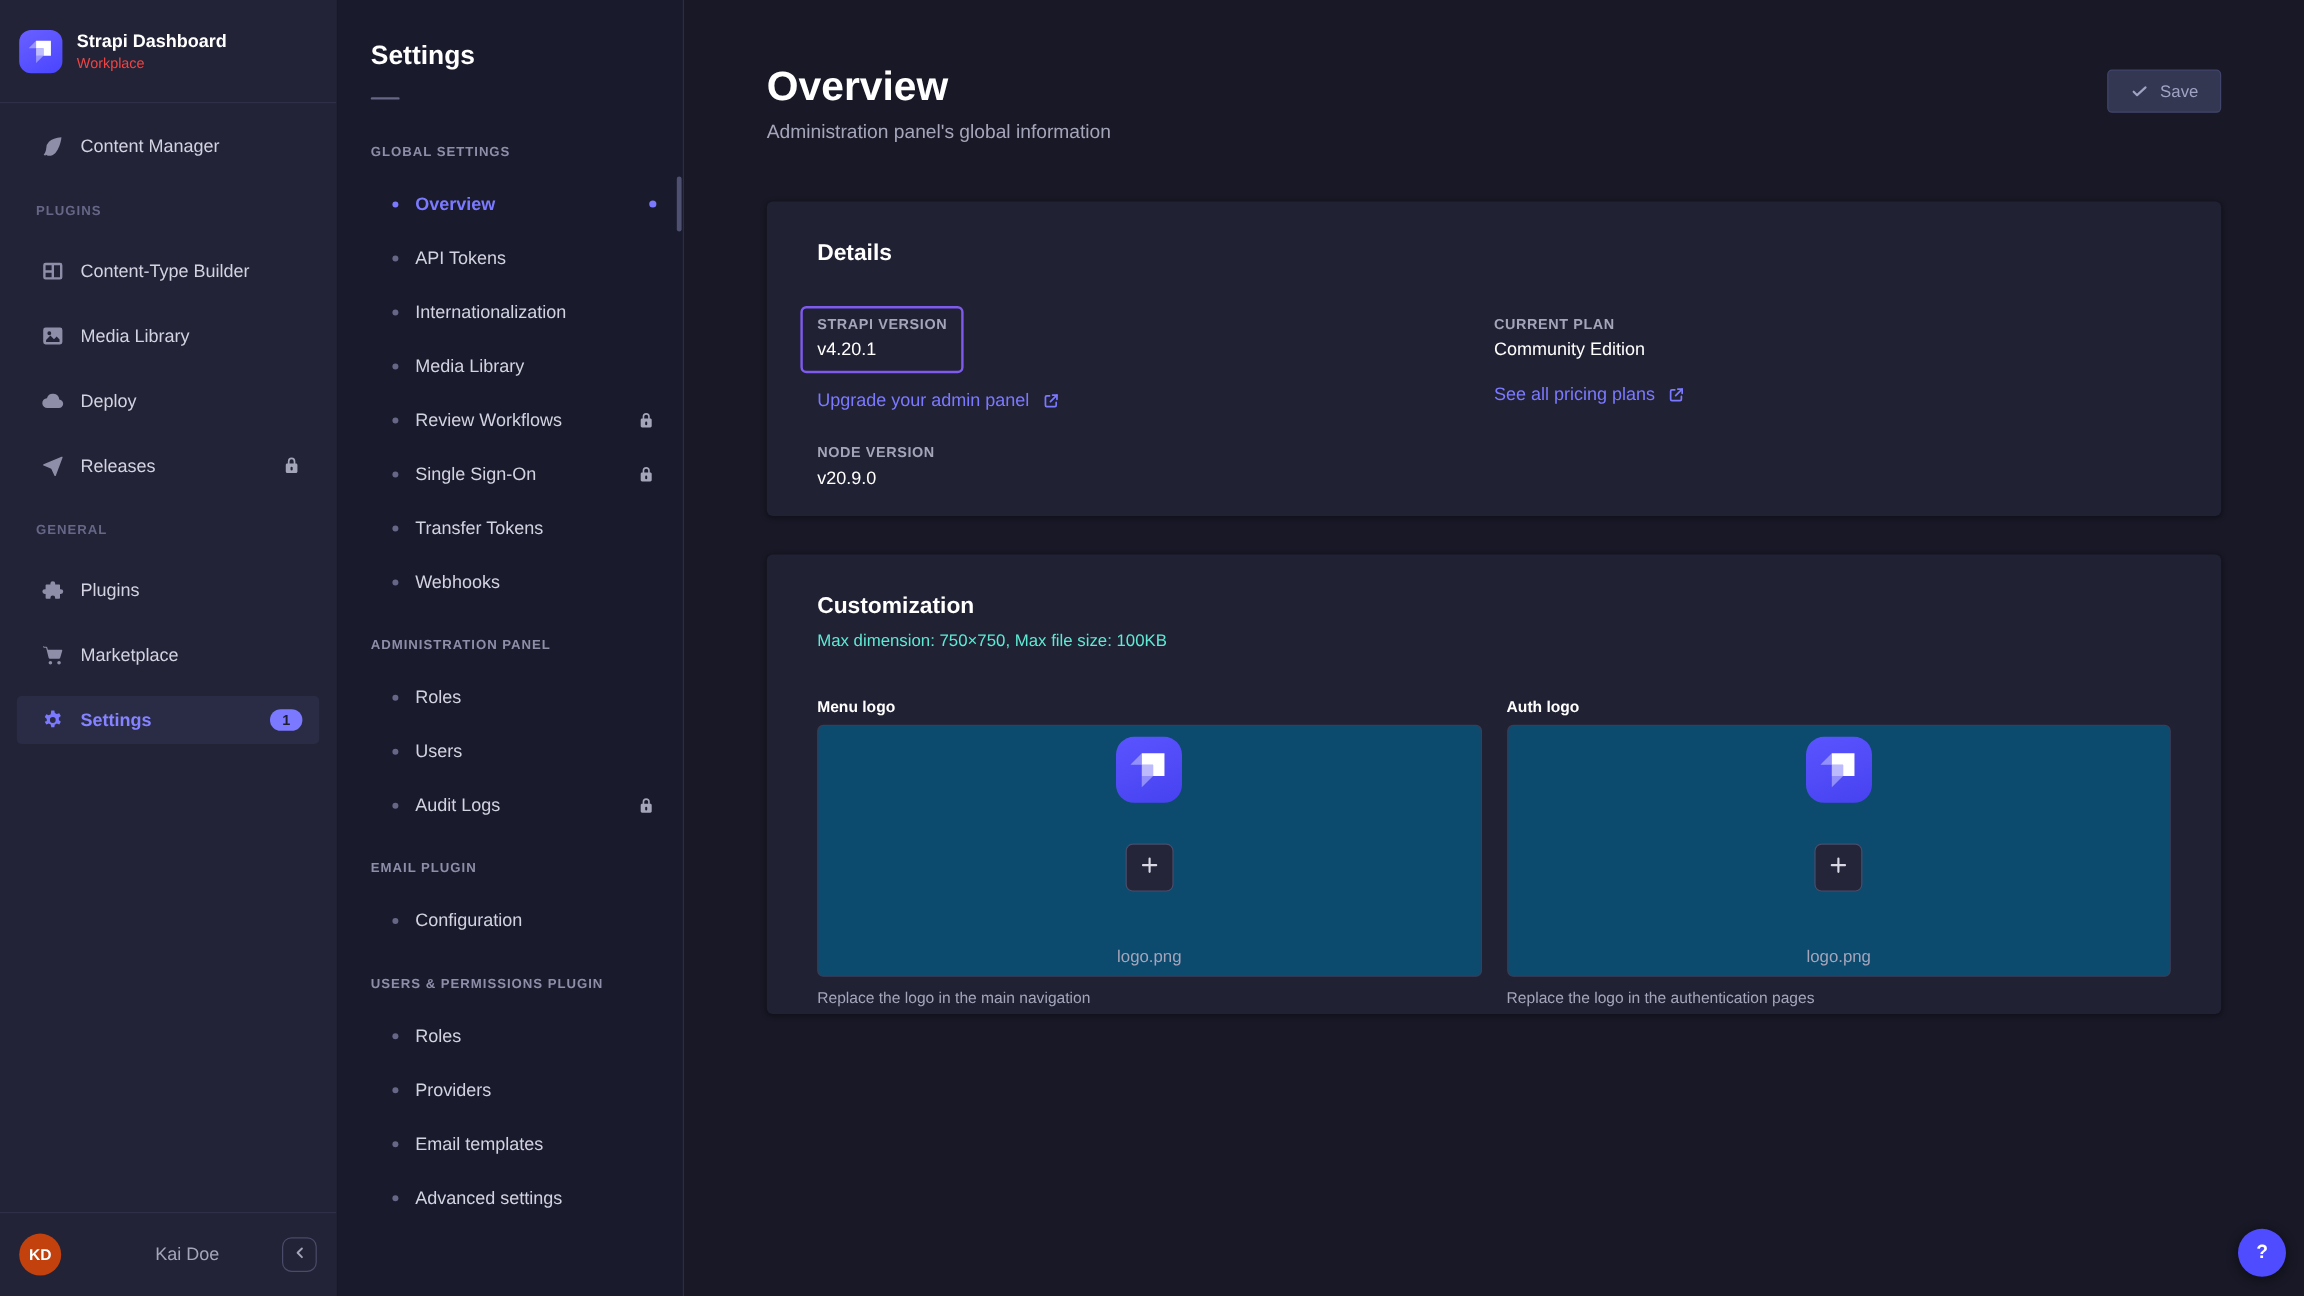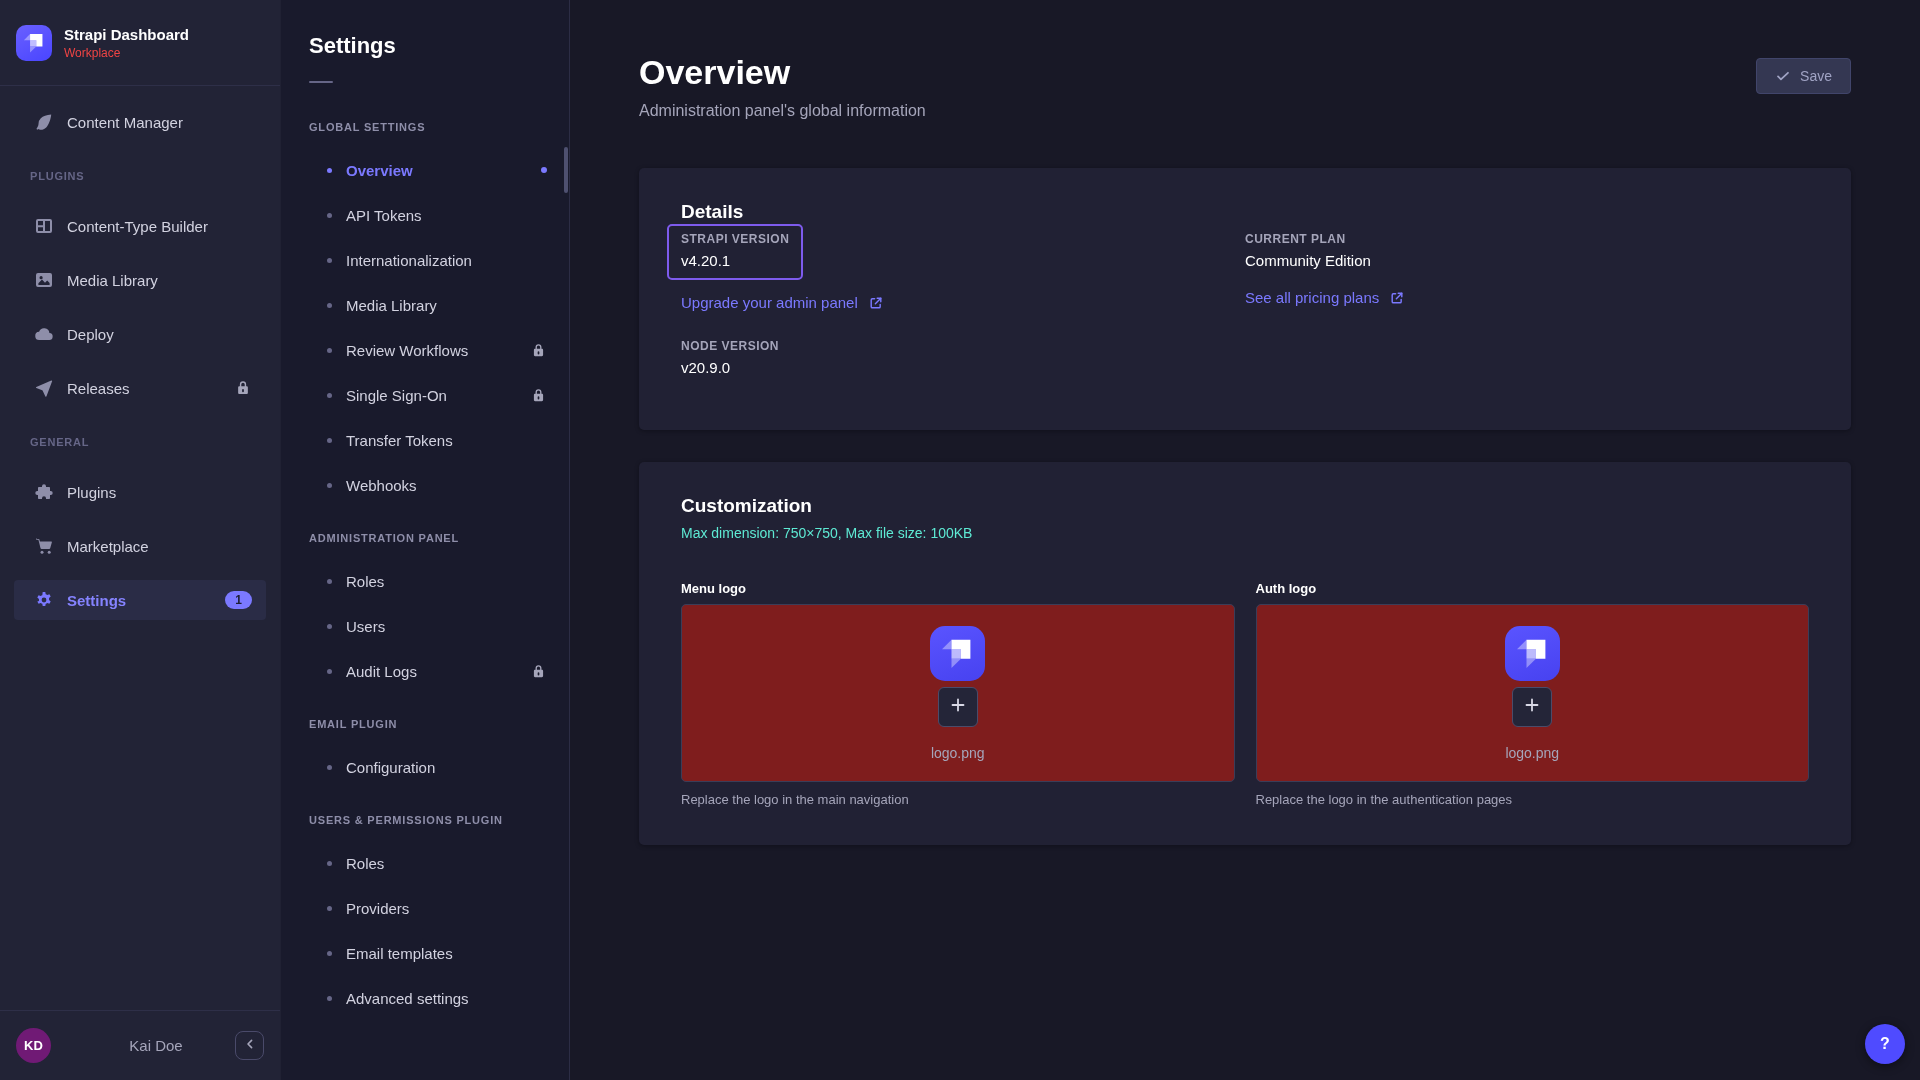--- a/index.html
+++ b/index.html
@@ -51,21 +51,21 @@
     margin-left:auto; min-width:27px; height:18px; padding:0 6px;
     border-radius:9px; background:#7b79ff; color:#1d1e33;
     font-size:12px; font-weight:700;
     display:flex; align-items:center; justify-content:center;
   }
   .nav-footer {
     height:70px; border-top:1px solid #2e2f48;
     display:flex; align-items:center; padding:0 16px;
   }
   .avatar {
-    width:35px; height:35px; border-radius:50%; background:#701a75;
+    width:35px; height:35px; border-radius:50%; background:#c2410c;
     color:#fff; font-size:13px; font-weight:700; flex:none;
     display:flex; align-items:center; justify-content:center;
   }
   .user-name { flex:1; text-align:center; color:#a5a5ba; font-size:15px;padding-left:26px; }
   .collapse-btn {
     width:29px; height:29px; border:1px solid #4a4a6a; border-radius:8px;
     background:transparent; color:#a5a5ba; flex:none; cursor:pointer;
     display:flex; align-items:center; justify-content:center;
   }
   .collapse-btn svg { width:16px; height:16px; }
@@ -112,44 +112,44 @@
   .save-btn .icn svg { width:100%; height:100%; }
 
   .card {
     background:#212134; border-radius:5px; padding:33px 42px;
     box-shadow:0 1px 4px rgba(3,3,8,.35);
   }
   .card-details { margin-top:48px; height:262px; }
   .card-custom  { margin-top:32px; height:383px; }
   .card-title { font-size:19px; font-weight:700; }
 
-  .details-grid { display:grid; grid-template-columns:1fr 1fr; margin-top:1px; }
+  .details-grid { display:grid; grid-template-columns:1fr 1fr; margin-top:32px; }
   .field-label { font-size:12px; font-weight:700; letter-spacing:.5px; color:#a5a5ba; }
   .field-value { font-size:15px; color:#ffffff; margin-top:6px; }
   .hl-box {
     display:inline-block; padding:6px 12px 9px;
     border:2px solid #7e5bed; border-radius:5px; margin-left:-14px;
   }
   .link-row {
     display:flex; align-items:center; gap:10px; margin-top:14px;
     color:#7b79ff; font-size:15px; cursor:pointer; width:max-content;
   }
   .link-row .icn { width:16px; height:16px; display:flex; }
   .link-row .icn svg { width:100%; height:100%; }
   .field-gap { margin-top:28px; }
   .col-right .field:first-child { margin-top:8px; }
   .col-right .link-row { margin-top:20px; }
 
   .custom-sub { font-size:14px; color:#5eead4; margin-top:8px; }
   .logo-grid { display:grid; grid-template-columns:1fr 1fr; gap:21px; margin-top:40px; }
   .logo-label { font-size:13px; font-weight:700; }
   .upload-box {
-    margin-top:8px; height:178px; border:1px solid #3b3d58; border-radius:5px;
-    background:#7f1d1d; cursor:pointer;
-    display:flex; flex-direction:column; align-items:center; justify-content:center;
+    margin-top:8px; height:210px; border:1px solid #3b3d58; border-radius:5px;
+    background:#0c4a6e; cursor:pointer;
+    display:flex; flex-direction:column; align-items:center; justify-content:center;gap:28px;
   }
   .strapi-chip {
     width:55px; height:55px; border-radius:15px; flex:none;
     background:linear-gradient(160deg,#5a54ff,#4742f0);
     display:flex; align-items:center; justify-content:center;
   }
   .strapi-chip svg { width:55px; height:55px; }
   .add-btn {
     width:40px; height:40px; margin-top:6px; border-radius:6px;
     border:1px solid #4a4c6a; background:#242538; color:#d9d9e6; cursor:pointer;

